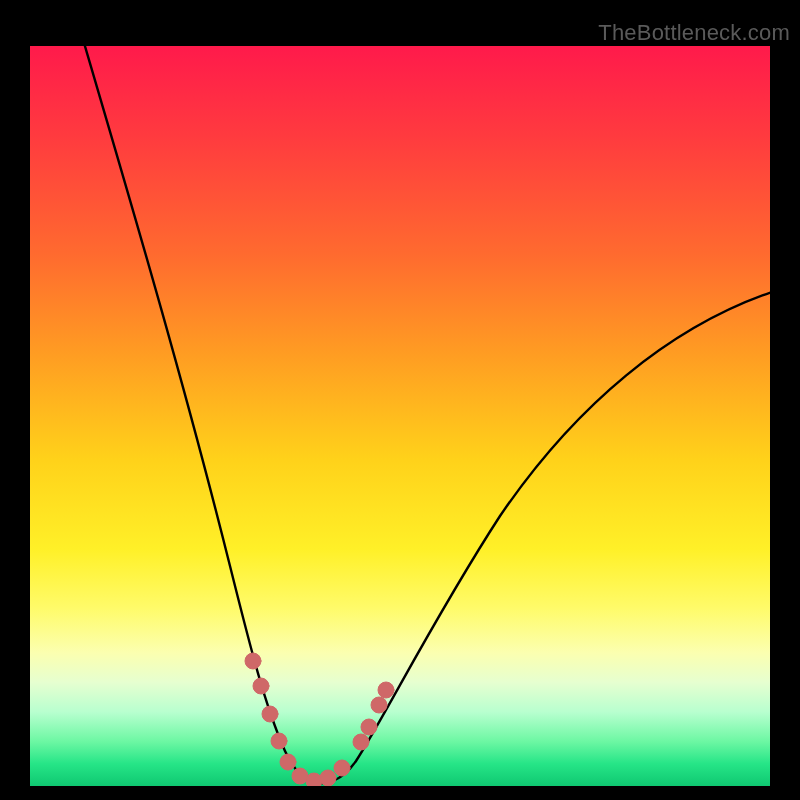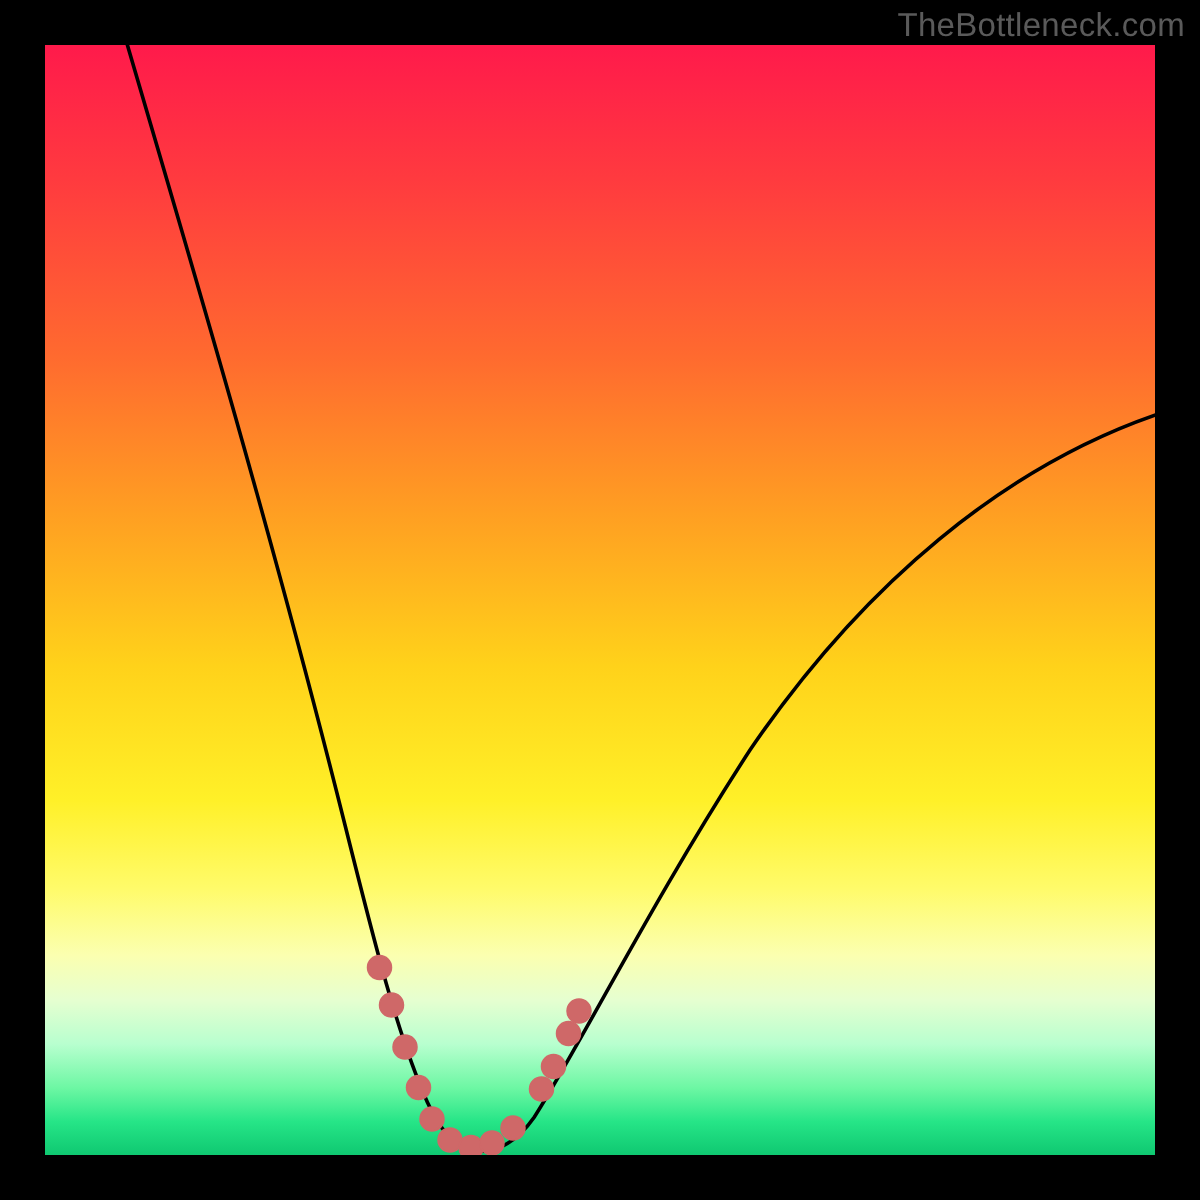--- a/index.html
+++ b/index.html
@@ -6,21 +6,21 @@
     margin: 0;
     padding: 0;
     width: 800px;
     height: 800px;
     background: #000;
     overflow: hidden;
     font-family: Arial, Helvetica, sans-serif;
   }
   .frame {
     position: absolute;
-    top: 0;
+    top: 16px;
     left: 0;
     width: 800px;
     height: 728px;
     background: #000;
   }
   .plot {
     position: absolute;
     top: 30px;
     left: 30px;
     width: 740px;

